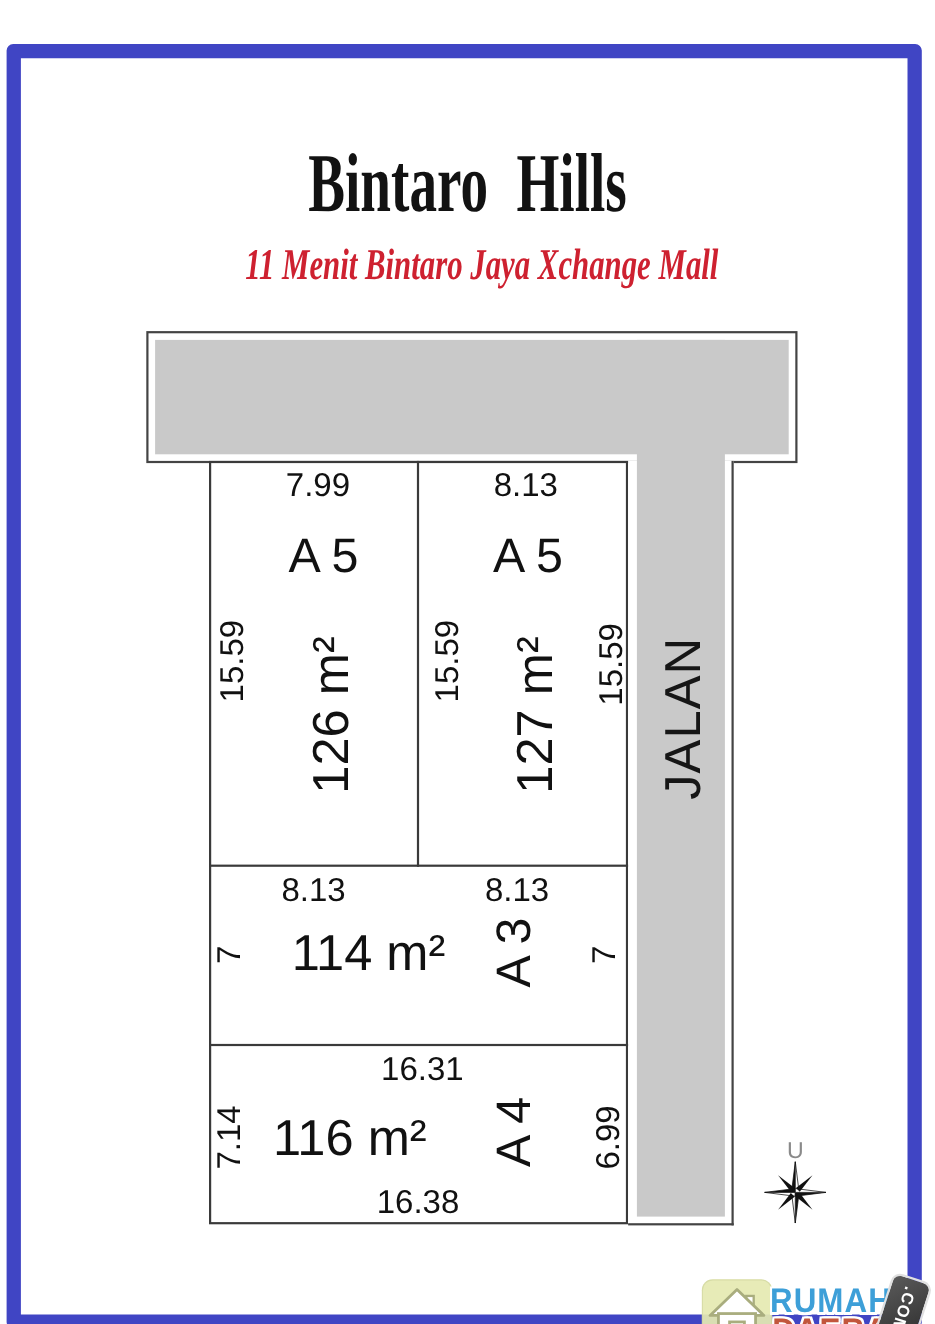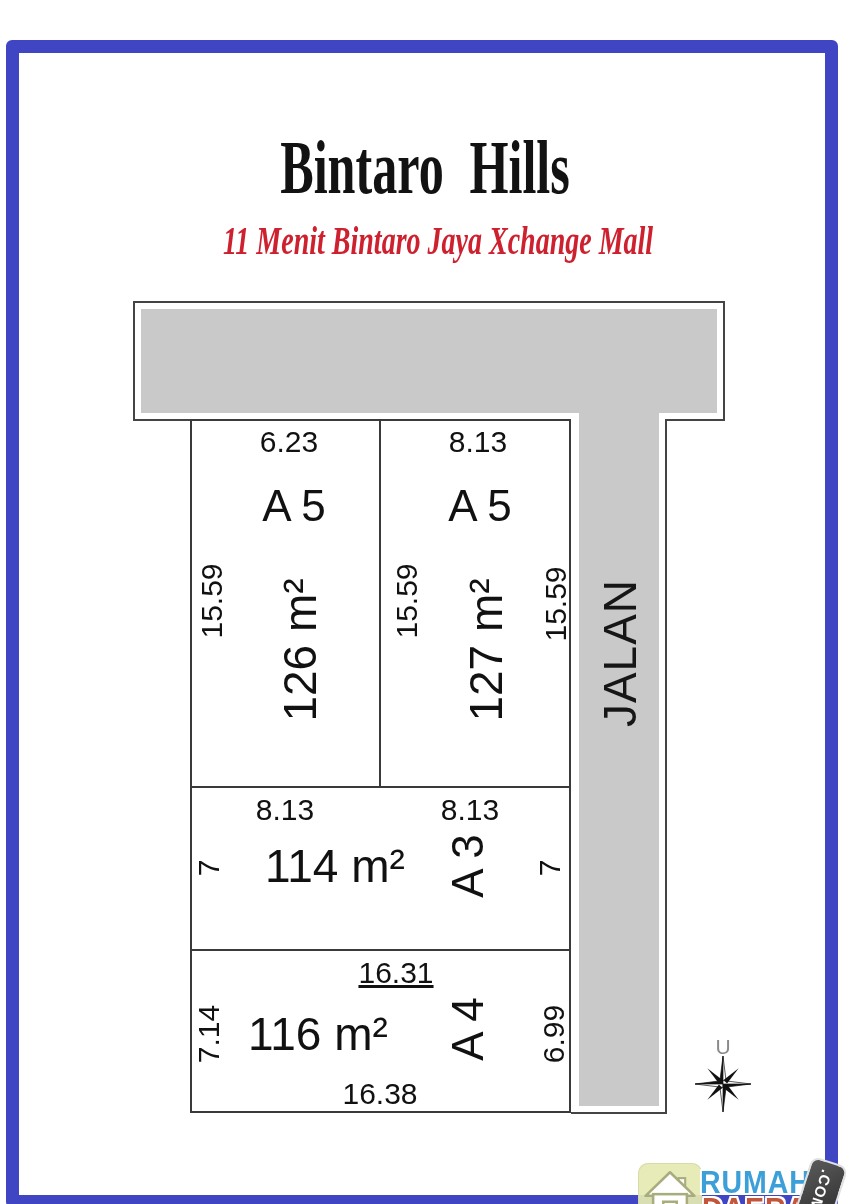--- a/index.html
+++ b/index.html
@@ -82,39 +82,39 @@
   <div class="road-v"></div>
   <div class="gray-h"></div>
   <div class="gray-v"></div>
   <div class="road-label">JALAN</div>
 
   <div class="plot-block"></div>
   <div class="line div-v"></div>
   <div class="line div-h1"></div>
   <div class="line div-h2"></div>
 
-  <div class="lbl dim" style="left:289px;top:414px;">6.23</div>
+  <div class="lbl dim" style="left:289px;top:414px;">7.99</div>
   <div class="lbl pname" style="left:294px;top:478px;">A 5</div>
   <div class="lbl dim v" style="left:212px;top:573px;">15.59</div>
   <div class="lbl area v" style="left:300px;top:622px;">126 m²</div>
 
   <div class="lbl dim" style="left:478px;top:414px;">8.13</div>
   <div class="lbl pname" style="left:480px;top:478px;">A 5</div>
   <div class="lbl dim v" style="left:407px;top:573px;">15.59</div>
   <div class="lbl area v" style="left:486px;top:622px;">127 m²</div>
   <div class="lbl dim v" style="left:556px;top:576px;">15.59</div>
 
   <div class="lbl dim" style="left:285px;top:782px;">8.13</div>
   <div class="lbl dim" style="left:470px;top:782px;">8.13</div>
   <div class="lbl dim v" style="left:209px;top:840px;">7</div>
   <div class="lbl area" style="left:335px;top:838px;">114 m²</div>
   <div class="lbl pname v" style="left:468px;top:838px;">A 3</div>
   <div class="lbl dim v" style="left:550px;top:840px;">7</div>
 
-  <div class="lbl dim" style="left:396px;top:945px;text-decoration:underline;">16.31</div>
+  <div class="lbl dim" style="left:384px;top:945px;">16.31</div>
   <div class="lbl dim v" style="left:209px;top:1006px;">7.14</div>
   <div class="lbl area" style="left:318px;top:1006px;">116 m²</div>
   <div class="lbl pname v" style="left:468px;top:1001px;">A 4</div>
   <div class="lbl dim v" style="left:554px;top:1006px;">6.99</div>
   <div class="lbl dim" style="left:380px;top:1066px;">16.38</div>
 
   <div class="compass-u">U</div>
   <div class="compass">
     <svg width="58" height="58" viewBox="0 0 100 100">
       <g stroke="#111" stroke-width="1.2">

